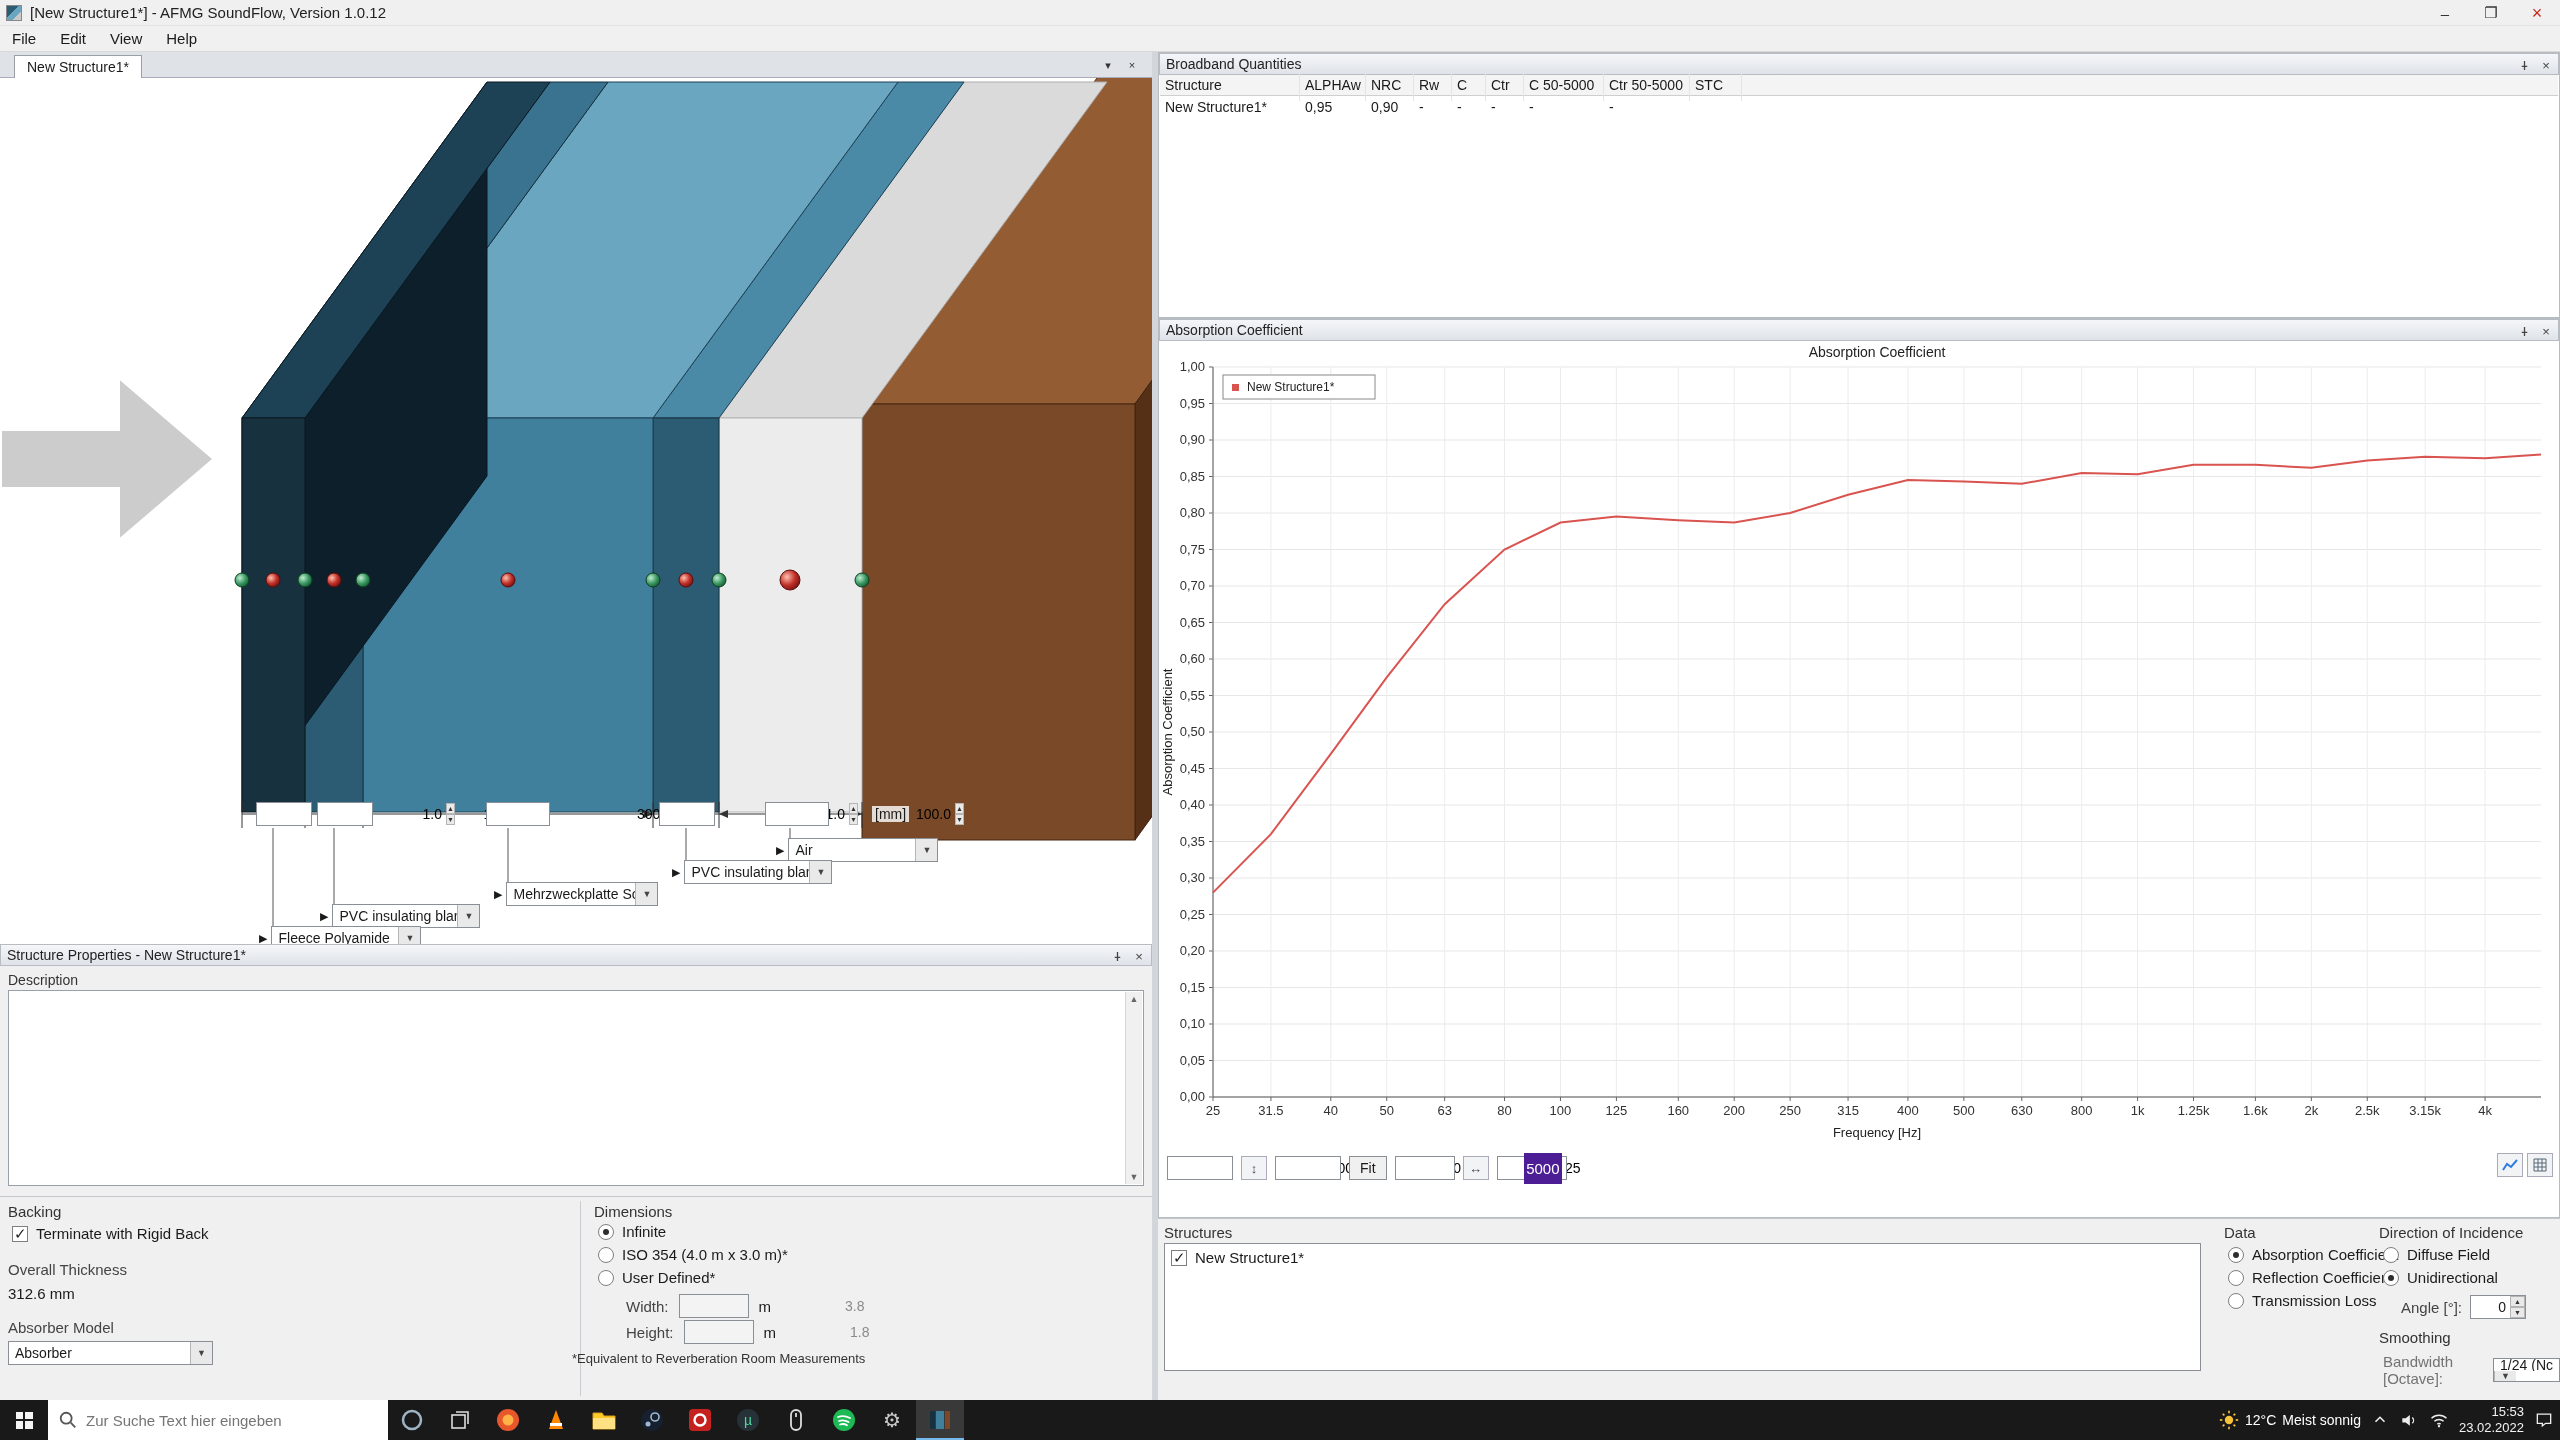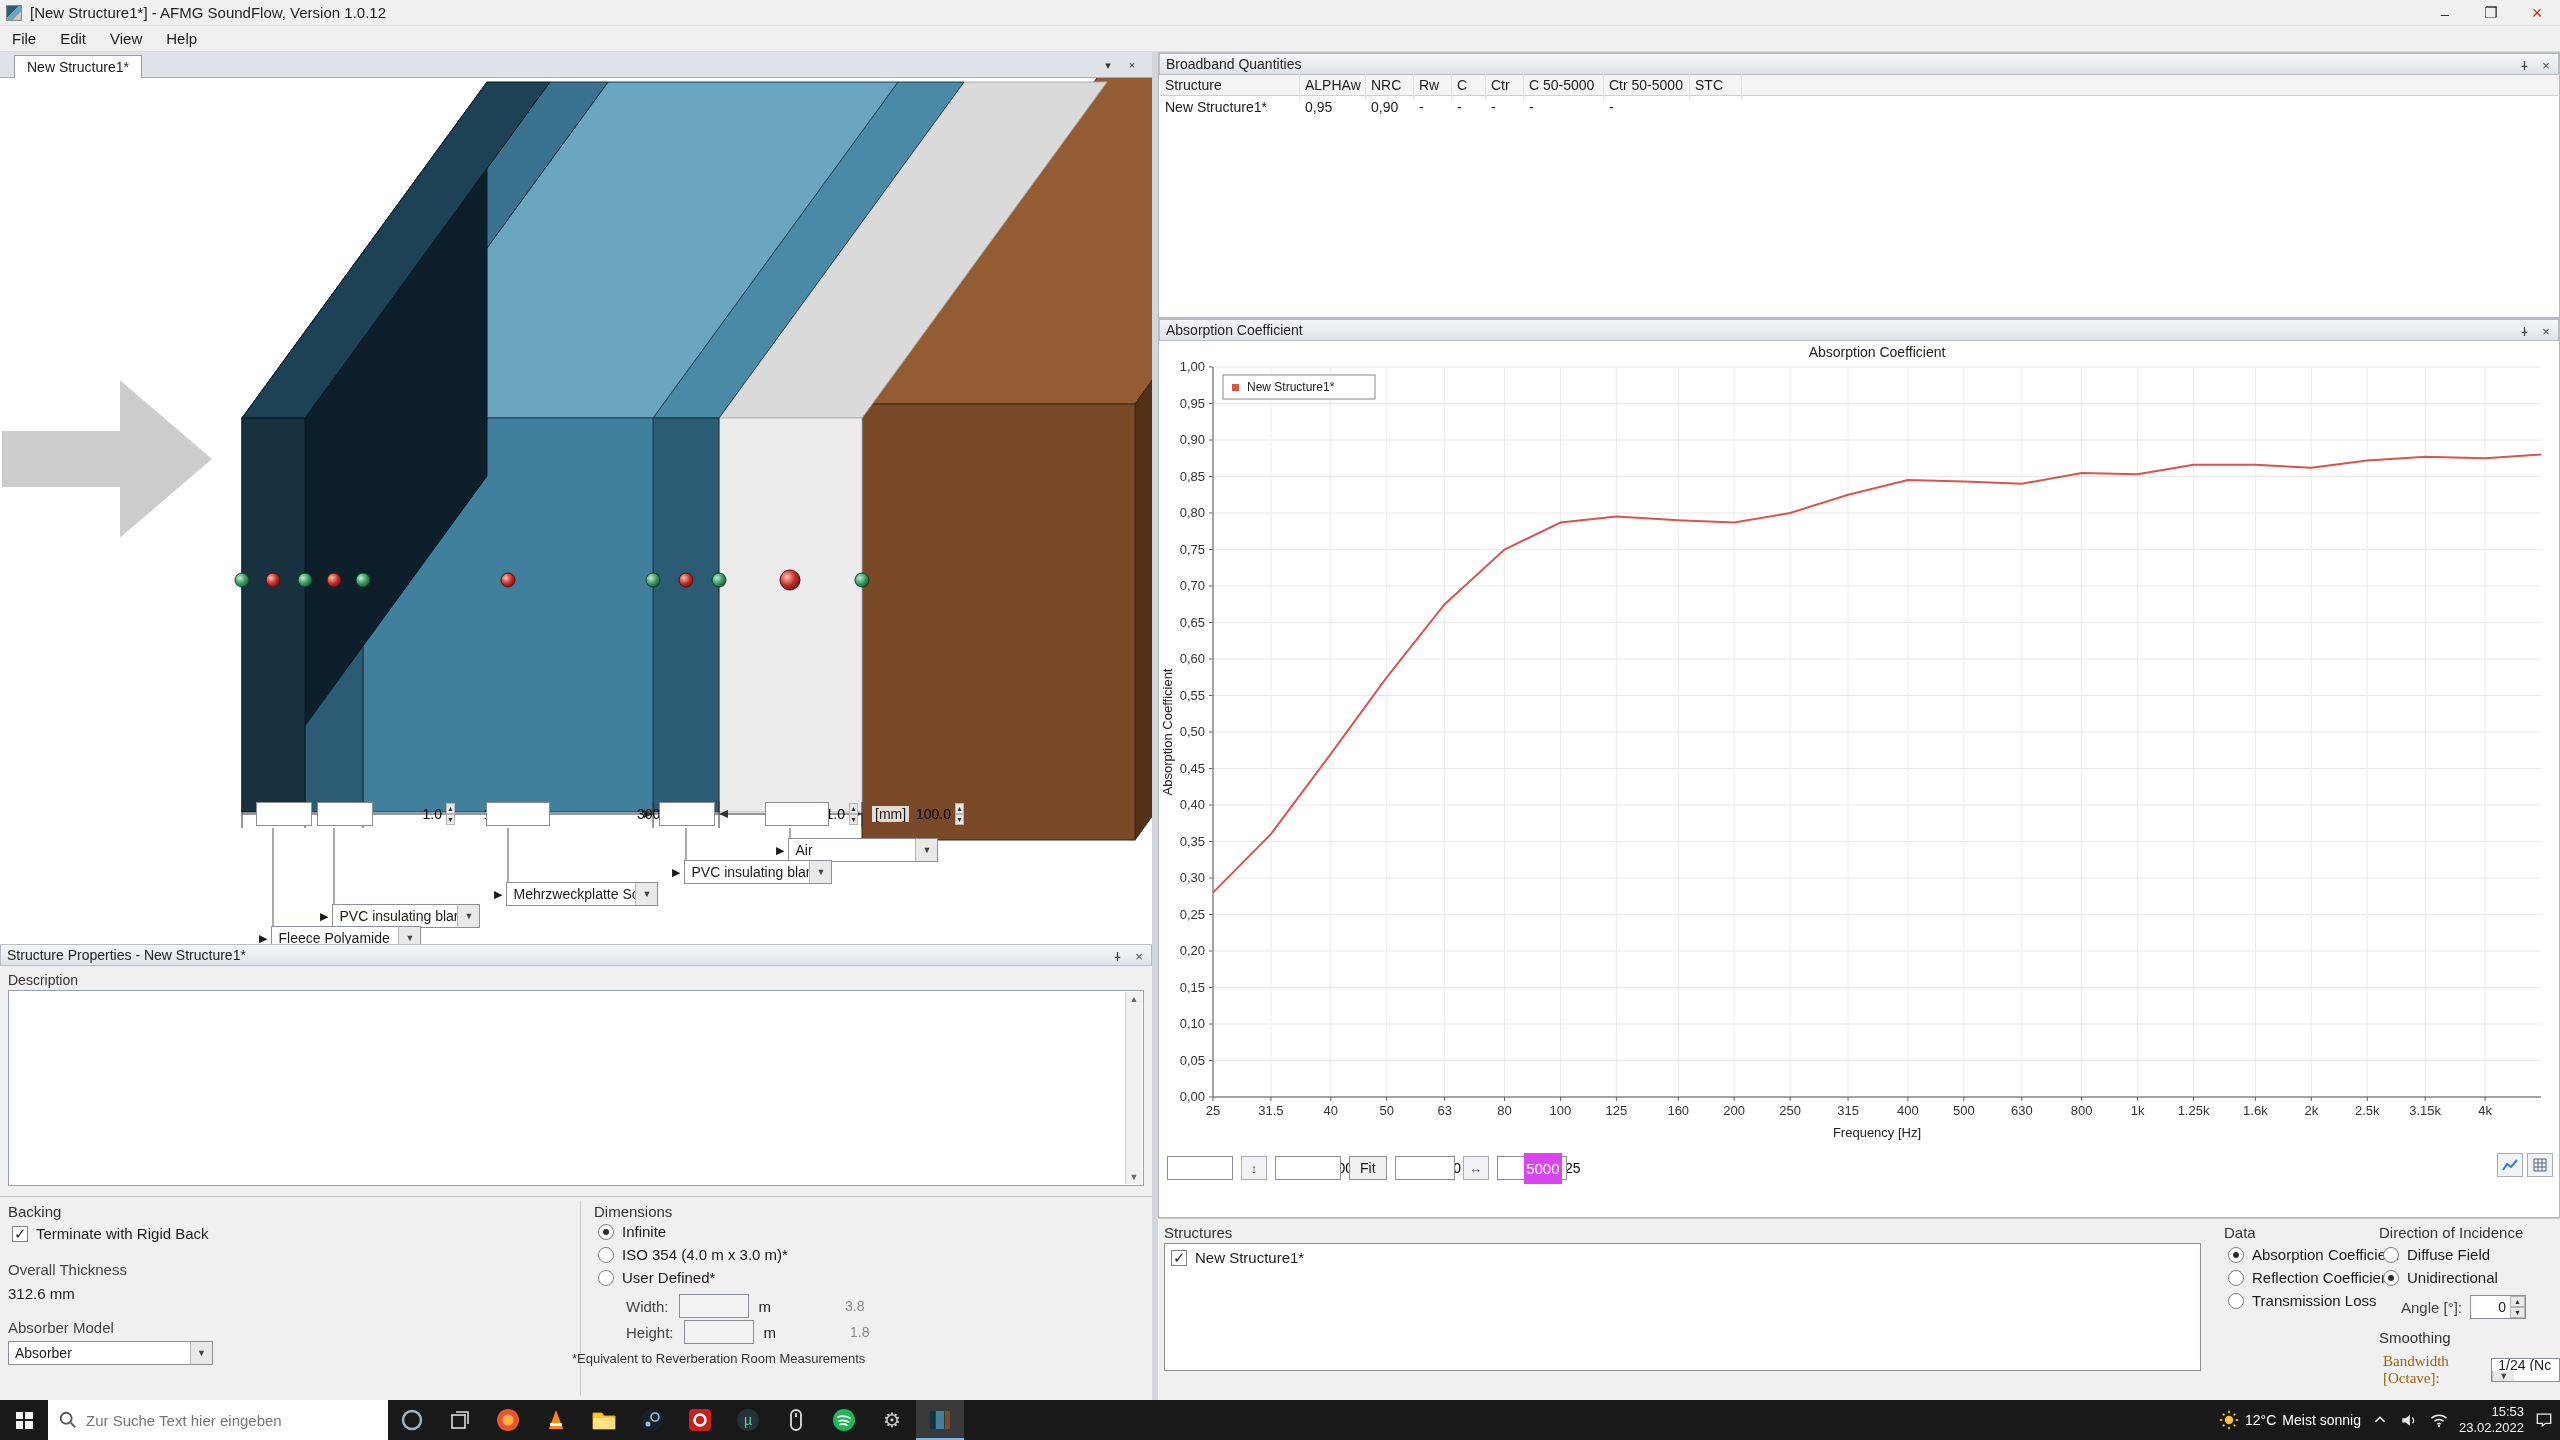--- a/index.html
+++ b/index.html
@@ -56,21 +56,21 @@
   .combo { height:24px; border:1px solid #8a8f96; background:#fff; display:flex; align-items:stretch; font-size:14px; }
   .combo .txt { flex:1; padding:2px 6px; white-space:nowrap; overflow:hidden; display:flex; align-items:center; }
   .combo .btn { width:22px; background:#e9e9e9; border-left:1px solid #b5b5b5; display:flex; align-items:center; justify-content:center; font-size:9px; color:#444; }
 
   .numbox { height:24px; border:1px solid #8a8f96; background:#fff; display:flex; align-items:center; }
   .numbox input, .numbox .val { flex:1; border:none; outline:none; font:14px "Liberation Sans",sans-serif; text-align:right; padding:0 4px; background:transparent; }
   .numbox.dis { background:#f3f3f3; } .numbox.dis input { color:#8a8a8a; }
   .spin { width:15px; align-self:stretch; display:flex; flex-direction:column; }
   .spin i { flex:1; background:#e9e9e9; border:1px solid #b5b5b5; font-size:7px; font-style:normal; line-height:1;
             display:flex; align-items:center; justify-content:center; color:#333; }
-  .sel { background:#d946ef; color:#fff; padding:7px 2px; }
+  .sel { background:#4c1d95; color:#fff; padding:7px 2px; }
 
   
   .broadband { position:absolute; left:0; top:0; width:1402px; height:266px; background:#fff; border:1px solid #b7bcc3; }
   .bb-table { position:absolute; left:1px; top:22px; right:1px; }
   .bb-row { display:flex; height:21px; align-items:center; }
   .bb-head { background:#f4f4f4; border-bottom:1px solid #cfcfcf; }
   .bb-cell { padding:16px 5px; font-size:14px; height:100%; display:flex; align-items:center; border-right:1px solid #e4e4e4; overflow:hidden; white-space:nowrap; }
 
   
   .absorption { position:absolute; left:0; top:266px; width:1402px; height:900px; background:#fff; border:1px solid #b7bcc3; }
@@ -623,21 +623,21 @@
             <span class="val">0</span>
             <div class="spin">
                 <i>▲</i>
                 <i>▼</i>
               </div>
           </div>
         </div>
 
         <div class="grp-title" style="position:absolute;left:1221px;top:110px;">Smoothing</div>
         <div class="opt-row" style="position:absolute;left:1225px;top:134px;gap:8px;">
-          <span style="color:#a16207;font-family:Liberation Serif, serif;">Bandwidth [Octave]:</span>
+          <span style="color:#737373;">Bandwidth [Octave]:</span>
           <div class="combo" style="width:86px;flex-direction:column;">
             <span class="txt">1/24 (Nc</span>
               <span class="btn">▼</span>
           </div>
         </div>
       </div>
     </div>
   </div>
 
   <div class="taskbar">

